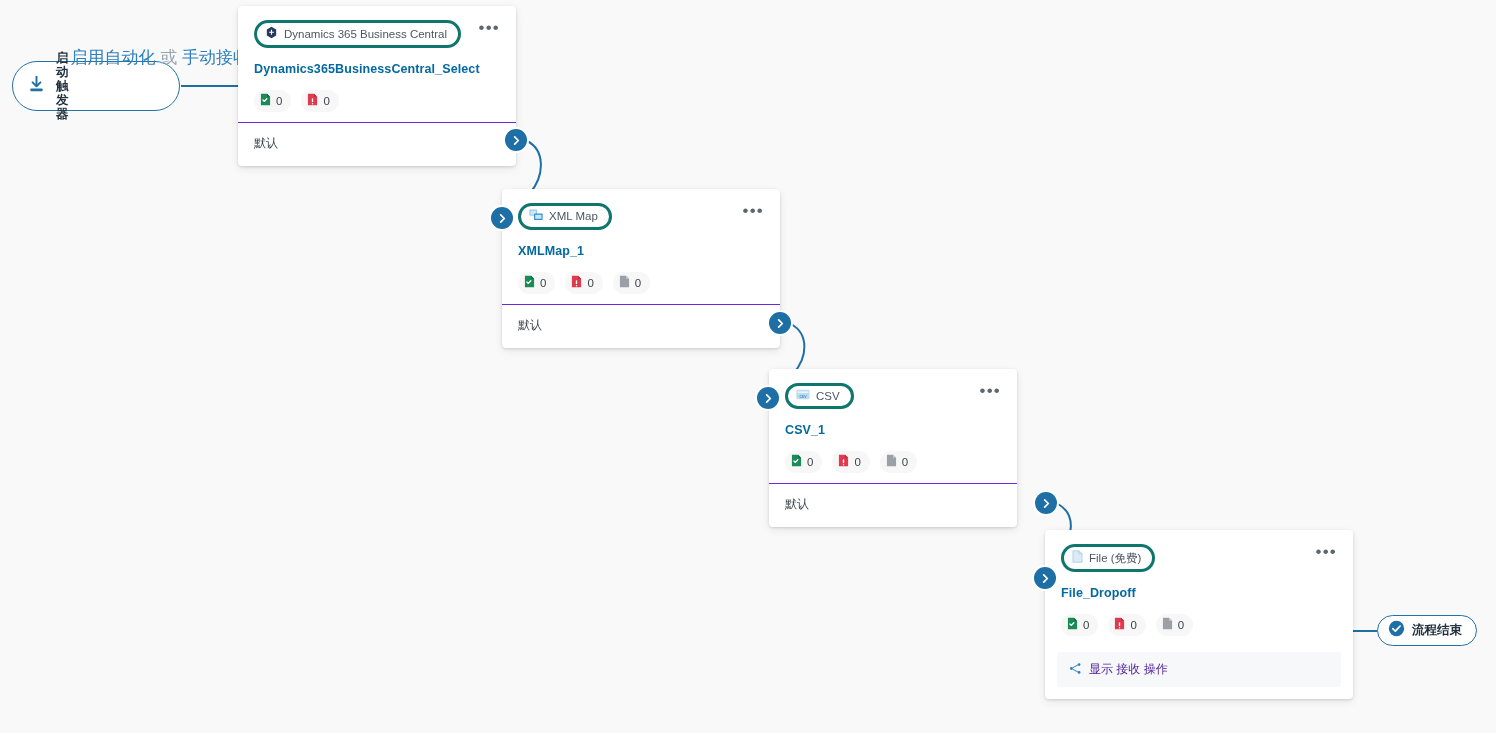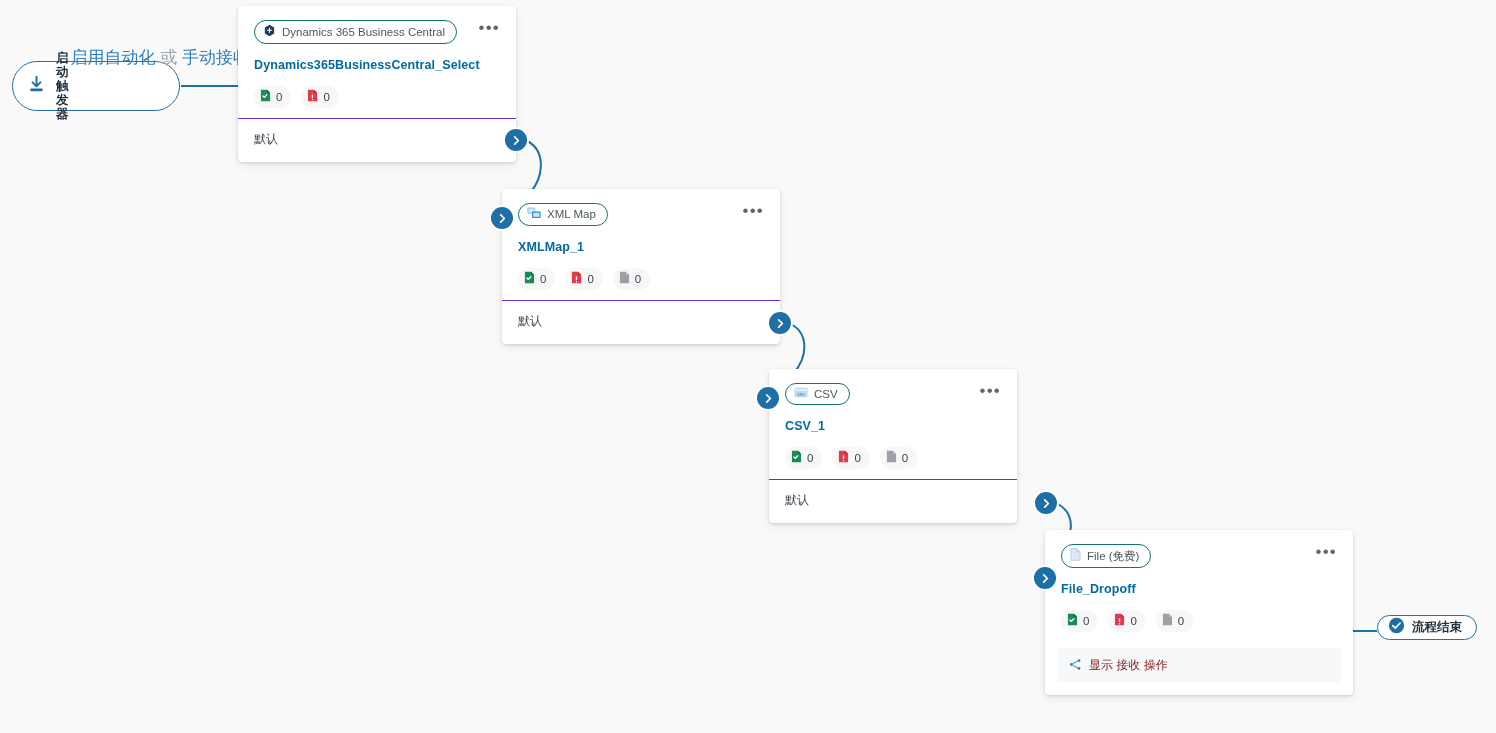--- a/index.html
+++ b/index.html
@@ -43,21 +43,21 @@
     left: 12px;
     top: 61px;
     width: 168px;
     height: 50px;
     padding: 0 14px 0 13px;
   }
   .pill-end {
     left: 1377px;
     top: 615px;
     width: 100px;
-    height: 25px;
+    height: 31px;
     padding: 0 12px 0 10px;
     gap: 7px;
   }
   .pill-start-text {
     display: flex;
     flex-direction: row;
     gap: 2px;
   }
   .pill-title {
     font-size: 12.5px;
@@ -95,21 +95,21 @@
   }
   .card-top {
     display: flex;
     align-items: flex-start;
     justify-content: space-between;
   }
   .chip {
     display: inline-flex;
     align-items: center;
     gap: 6px;
-    border: 1px solid #0f766e;
+    border: 3px solid #0f766e;
     border-radius: 999px;
     background: #fff;
     padding: 3px 11px 3px 8px;
     font-size: 11.5px;
     color: #4c5760;
     line-height: 13px;
     white-space: nowrap;
   }
   .dots {
     color: #5d6770;
@@ -151,21 +151,21 @@
   }
   .card-footer-action {
     margin: 6px 12px 12px 12px;
     background: #f7f8fa;
     border-radius: 3px;
     padding: 9px 12px;
     display: flex;
     align-items: center;
     gap: 7px;
     font-size: 12px;
-    color: #7f1d1d;
+    color: #4c1d95;
     cursor: pointer;
   }
   
   .chev {
     position: absolute;
     width: 22px;
     height: 22px;
     border-radius: 50%;
     background: #1d6fa5;
     display: flex;

